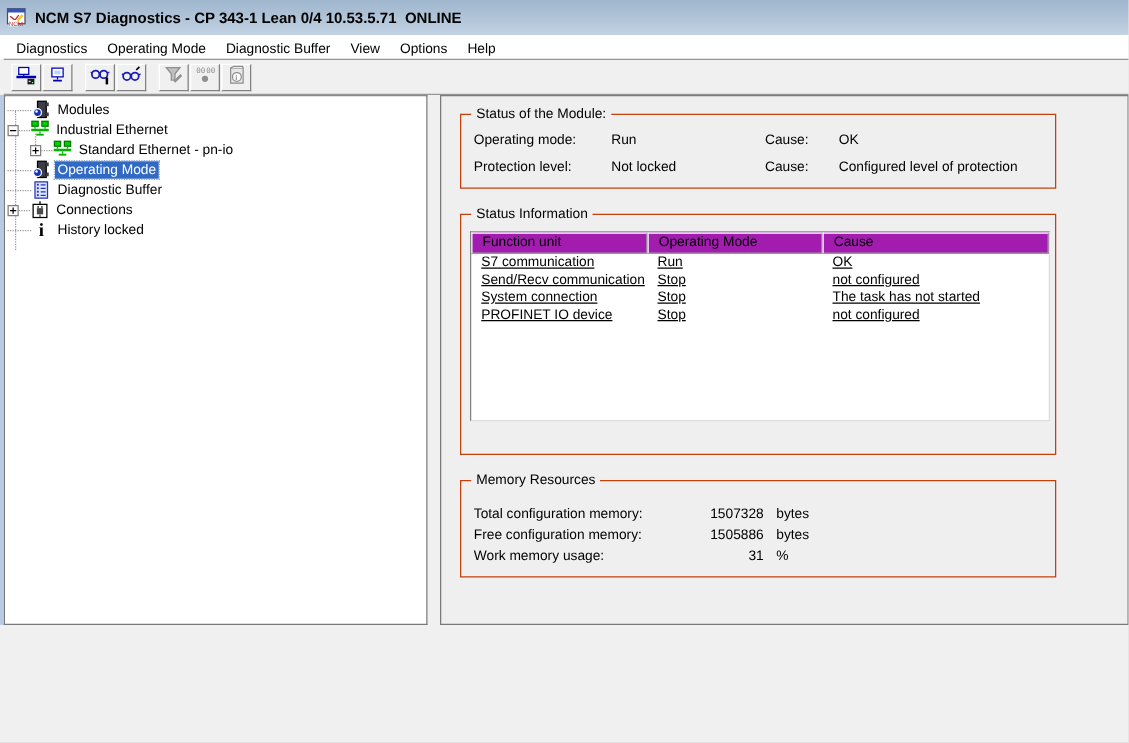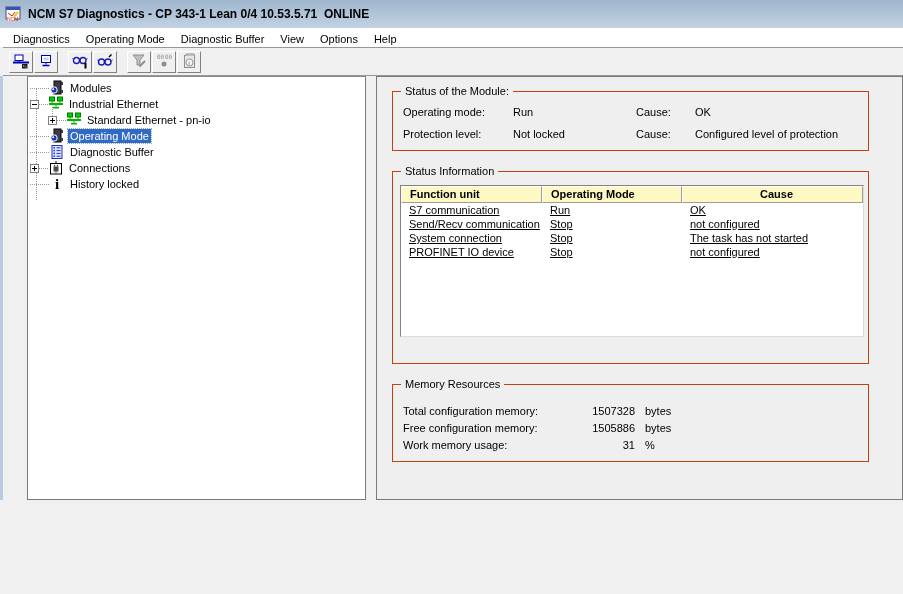--- a/index.html
+++ b/index.html
@@ -16,21 +16,21 @@
   .menubar { height:19px; background:#fff; display:flex; align-items:flex-end; padding-left:5px; }
   .menu-item { padding:2px 8px; cursor:default; }
 
   
   .toolbar { height:29px; background:#f0f0f0; border-top:1px solid #979797; border-bottom:1px solid #979797; display:flex; align-items:center; padding-left:6px; margin-left:3px; }
   .tb-group { display:flex; margin-right:9px; }
   .tb-btn { width:24px; height:22px; background:#f0f0f0; border:1px solid; border-color:#ffffff #818181 #818181 #ffffff; display:flex; align-items:center; justify-content:center; margin-right:1px; }
   .tb-btn svg { width:16px; height:16px; }
 
   
-  .content { display:flex; height:424px; background:#f0f0f0; position:relative;padding-left:24px; }
+  .content { display:flex; height:424px; background:#f0f0f0; position:relative; }
   .edge-strip { position:absolute; left:0; top:0; bottom:0; width:3px; background:#b9cbe0; }
   .tree-panel { margin-left:3px; width:339px; background:#fff; border:1px solid #7a7a7a; border-top-color:#8a8a8a; overflow:hidden; position:relative; padding:3px 0 0 2px; }
   .splitter { width:10px; background:#f0f0f0; }
   .right-panel { flex:1; background:#efefef; border:1px solid #7a7a7a; padding-top:14px; }
 
   
   .rail { position:absolute; border-left:1px dotted #9a9a9a; width:0; }
   .rail-main { left:8px; top:11px; height:112px; }
   .rail-child { left:24px; top:30px; height:13px; }
   .tree-row { display:flex; align-items:center; height:16px; position:relative; cursor:default; }
@@ -50,22 +50,22 @@
   .groupbox-title { position:absolute; top:-7px; left:8px; background:#efefef; padding:0 4px; }
   .gb1 { height:60px; margin-bottom:20px; }
   .gb2 { height:193px; margin-bottom:20px; }
   .gb3 { height:78px; }
 
   .gb1-grid { display:grid; grid-template-columns:110px 123px 59px auto; padding:14px 6px 0 10px; row-gap:10px; }
 
   
   .listview { position:absolute; left:7px; top:13px; width:464px; height:152px; background:#fff; border:1px solid; border-color:#828282 #dcdcdc #dcdcdc #828282; }
   .lv-header { display:flex; height:17px; }
-  .lv-hcell { background:#fef9c3; border:1px solid; border-color:#ffffff #9d9d9d #9d9d9d #ffffff; padding:1px 0 0 8px; overflow:hidden; white-space:nowrap;font-weight:bold; }
-  .lv-hcell.c1 { width:141px; } .lv-hcell.c2 { width:140px; } .lv-hcell.c3 { flex:1;text-align:center; }
+  .lv-hcell { background:#a21caf; border:1px solid; border-color:#ffffff #9d9d9d #9d9d9d #ffffff; padding:1px 0 0 8px; overflow:hidden; white-space:nowrap; }
+  .lv-hcell.c1 { width:141px; } .lv-hcell.c2 { width:140px; } .lv-hcell.c3 { flex:1; }
   .lv-row { display:flex; height:14px; line-height:14px;text-decoration:underline; }
   .lv-cell { padding-left:8px; overflow:hidden; white-space:nowrap; }
   .lv-cell.c1 { width:141px; } .lv-cell.c2 { width:140px; } .lv-cell.c3 { flex:1; }
 
   .gb3-grid { display:grid; grid-template-columns:172px 60px auto; padding:20px 6px 0 10px; row-gap:5px; }
   .mem-val { text-align:right; }
   .mem-unit { padding-left:10px; }
 </style>
 </head>
 <body>

